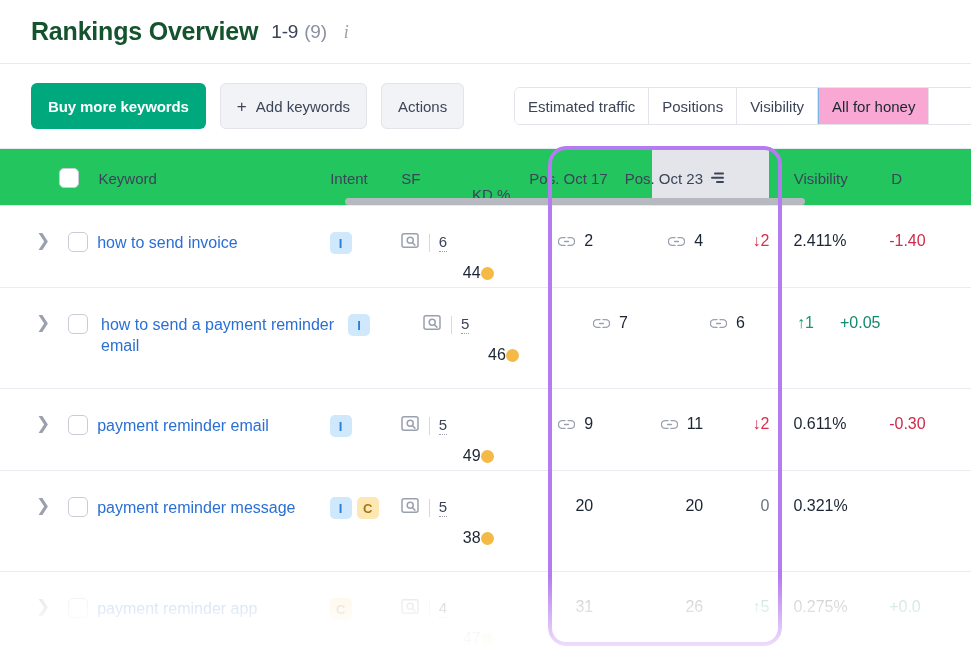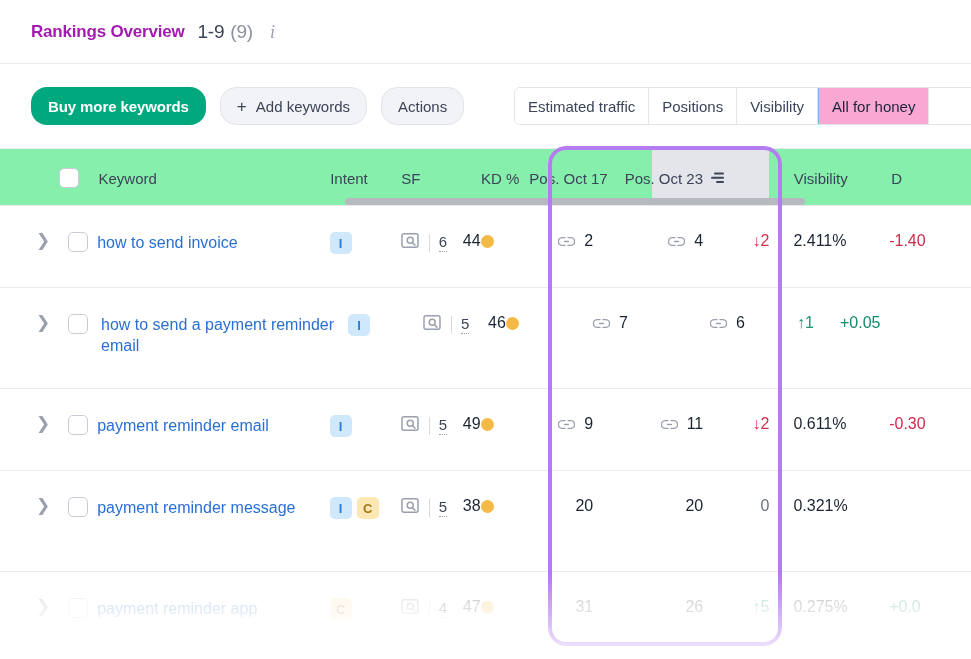--- a/index.html
+++ b/index.html
@@ -9,37 +9,37 @@
     font-family: "Liberation Sans", sans-serif;
     overflow: hidden;
   }
   .page { position: relative; width: 971px; height: 659px; background:#fff; overflow:hidden; }
 
   
   .titlebar {
     height: 64px; display:flex; align-items:center; padding-left: 31px;
     border-bottom: 1px solid #e9eaf0; background:#fff;
   }
-  .title-main { font-size: 17px; font-weight: 700; color:#a21caf; letter-spacing:-0.2px; }
+  .title-main { font-size: 25px; font-weight: 700; color:#14532d; letter-spacing:-0.2px; }
   .title-range { font-size: 19px; font-weight: 400; color:#3a4256; margin-left: 13px; letter-spacing:-0.2px;}
   .title-count { font-size: 19px; font-weight: 400; color:#8b909e; margin-left: 6px; letter-spacing:-0.2px;}
   .info-icon {
     margin-left: 13px; width:13px; height:18px; display:inline-flex;
     align-items:center; justify-content:center;
     font-family:"Liberation Serif", serif; font-style: italic;
     font-size: 18px; color:#9aa0ae; line-height:1;
   }
 
   
   .toolbar {
     height: 84px; display:flex; align-items:center; padding-left: 31px; gap: 0;
     background:#fff; position:relative;
   }
   .btn {
-    height: 38px; border-radius: 16px; display:inline-flex; align-items:center; justify-content:center;
+    height: 46px; border-radius: 6px; display:inline-flex; align-items:center; justify-content:center;
     font-size: 15px; cursor:pointer; white-space:nowrap;text-align:center;
   }
   .btn-primary { background:#00a87e; color:#fff; font-weight:700; padding: 0 17px; letter-spacing:-0.1px;}
   .btn-secondary {
     background:#f2f3f6; color:#3c4458; border:1px solid #e2e4ea; padding: 0 16px; font-weight:400;
     margin-left: 14px;
   }
   .plus-icon { font-size: 17px; margin-right: 9px; color:#3c4458; font-weight:400; line-height:1; }
 
   
@@ -51,31 +51,31 @@
   .seg {
     height: 36px; display:flex; align-items:center; justify-content:center;
     padding: 0 13px; font-size: 15px; color:#3c4458; cursor:pointer;
     border-right: 1px solid #e2e4ea; background:#fff; white-space:nowrap;
   }
   .seg.active { background:#f9a8d4; color:#1b2533; border-left:1px solid #7cb7e8; }
 
   
   .table-wrap { position:relative; }
   .thead {
-    height: 58px; background:#86efac; border-top:1px solid #e9eaf0; border-bottom:1px solid #e9eaf0;
+    height: 58px; background:#22c55e; border-top:1px solid #e9eaf0; border-bottom:1px solid #e9eaf0;
     position:relative;
   }
   .hrow { display:flex; height: 58px; align-items:center; }
   .th { font-size: 15px; color:#3c4458; white-space:nowrap; }
 
   .col-check  { width: 100px; display:flex; align-items:center; justify-content:flex-start; padding-left: 59px;}
   .col-keyword{ width: 246px; padding-left: 1px;}
   .col-intent { width: 66px; text-align:left; padding-left: 2px;}
   .col-sf     { width: 62px; text-align:left; padding-left: 11px;}
-  .col-kd     { width: 74px; text-align:right; padding-left: 14px;}
+  .col-kd     { width: 74px; text-align:center; padding-left: 14px; margin-top: 32px;}
   .col-pos1   { width: 101px; text-align:left; padding-left: 10px;}
   .col-pos2   { width: 117px; text-align:left; padding-left: 10px;}
   .col-diff   { width: 61px; text-align:left; padding-left: 9px;}
   .col-vis    { width: 99px; text-align:left; padding-left: 11px;}
   .col-d      { width: 100px; text-align:left; padding-left: 15px;}
 
   .th-pos2-bg {
     position:absolute; left: 652px; top:0; width: 117px; height: 57px;
     background:#e3e5ea;
   }

